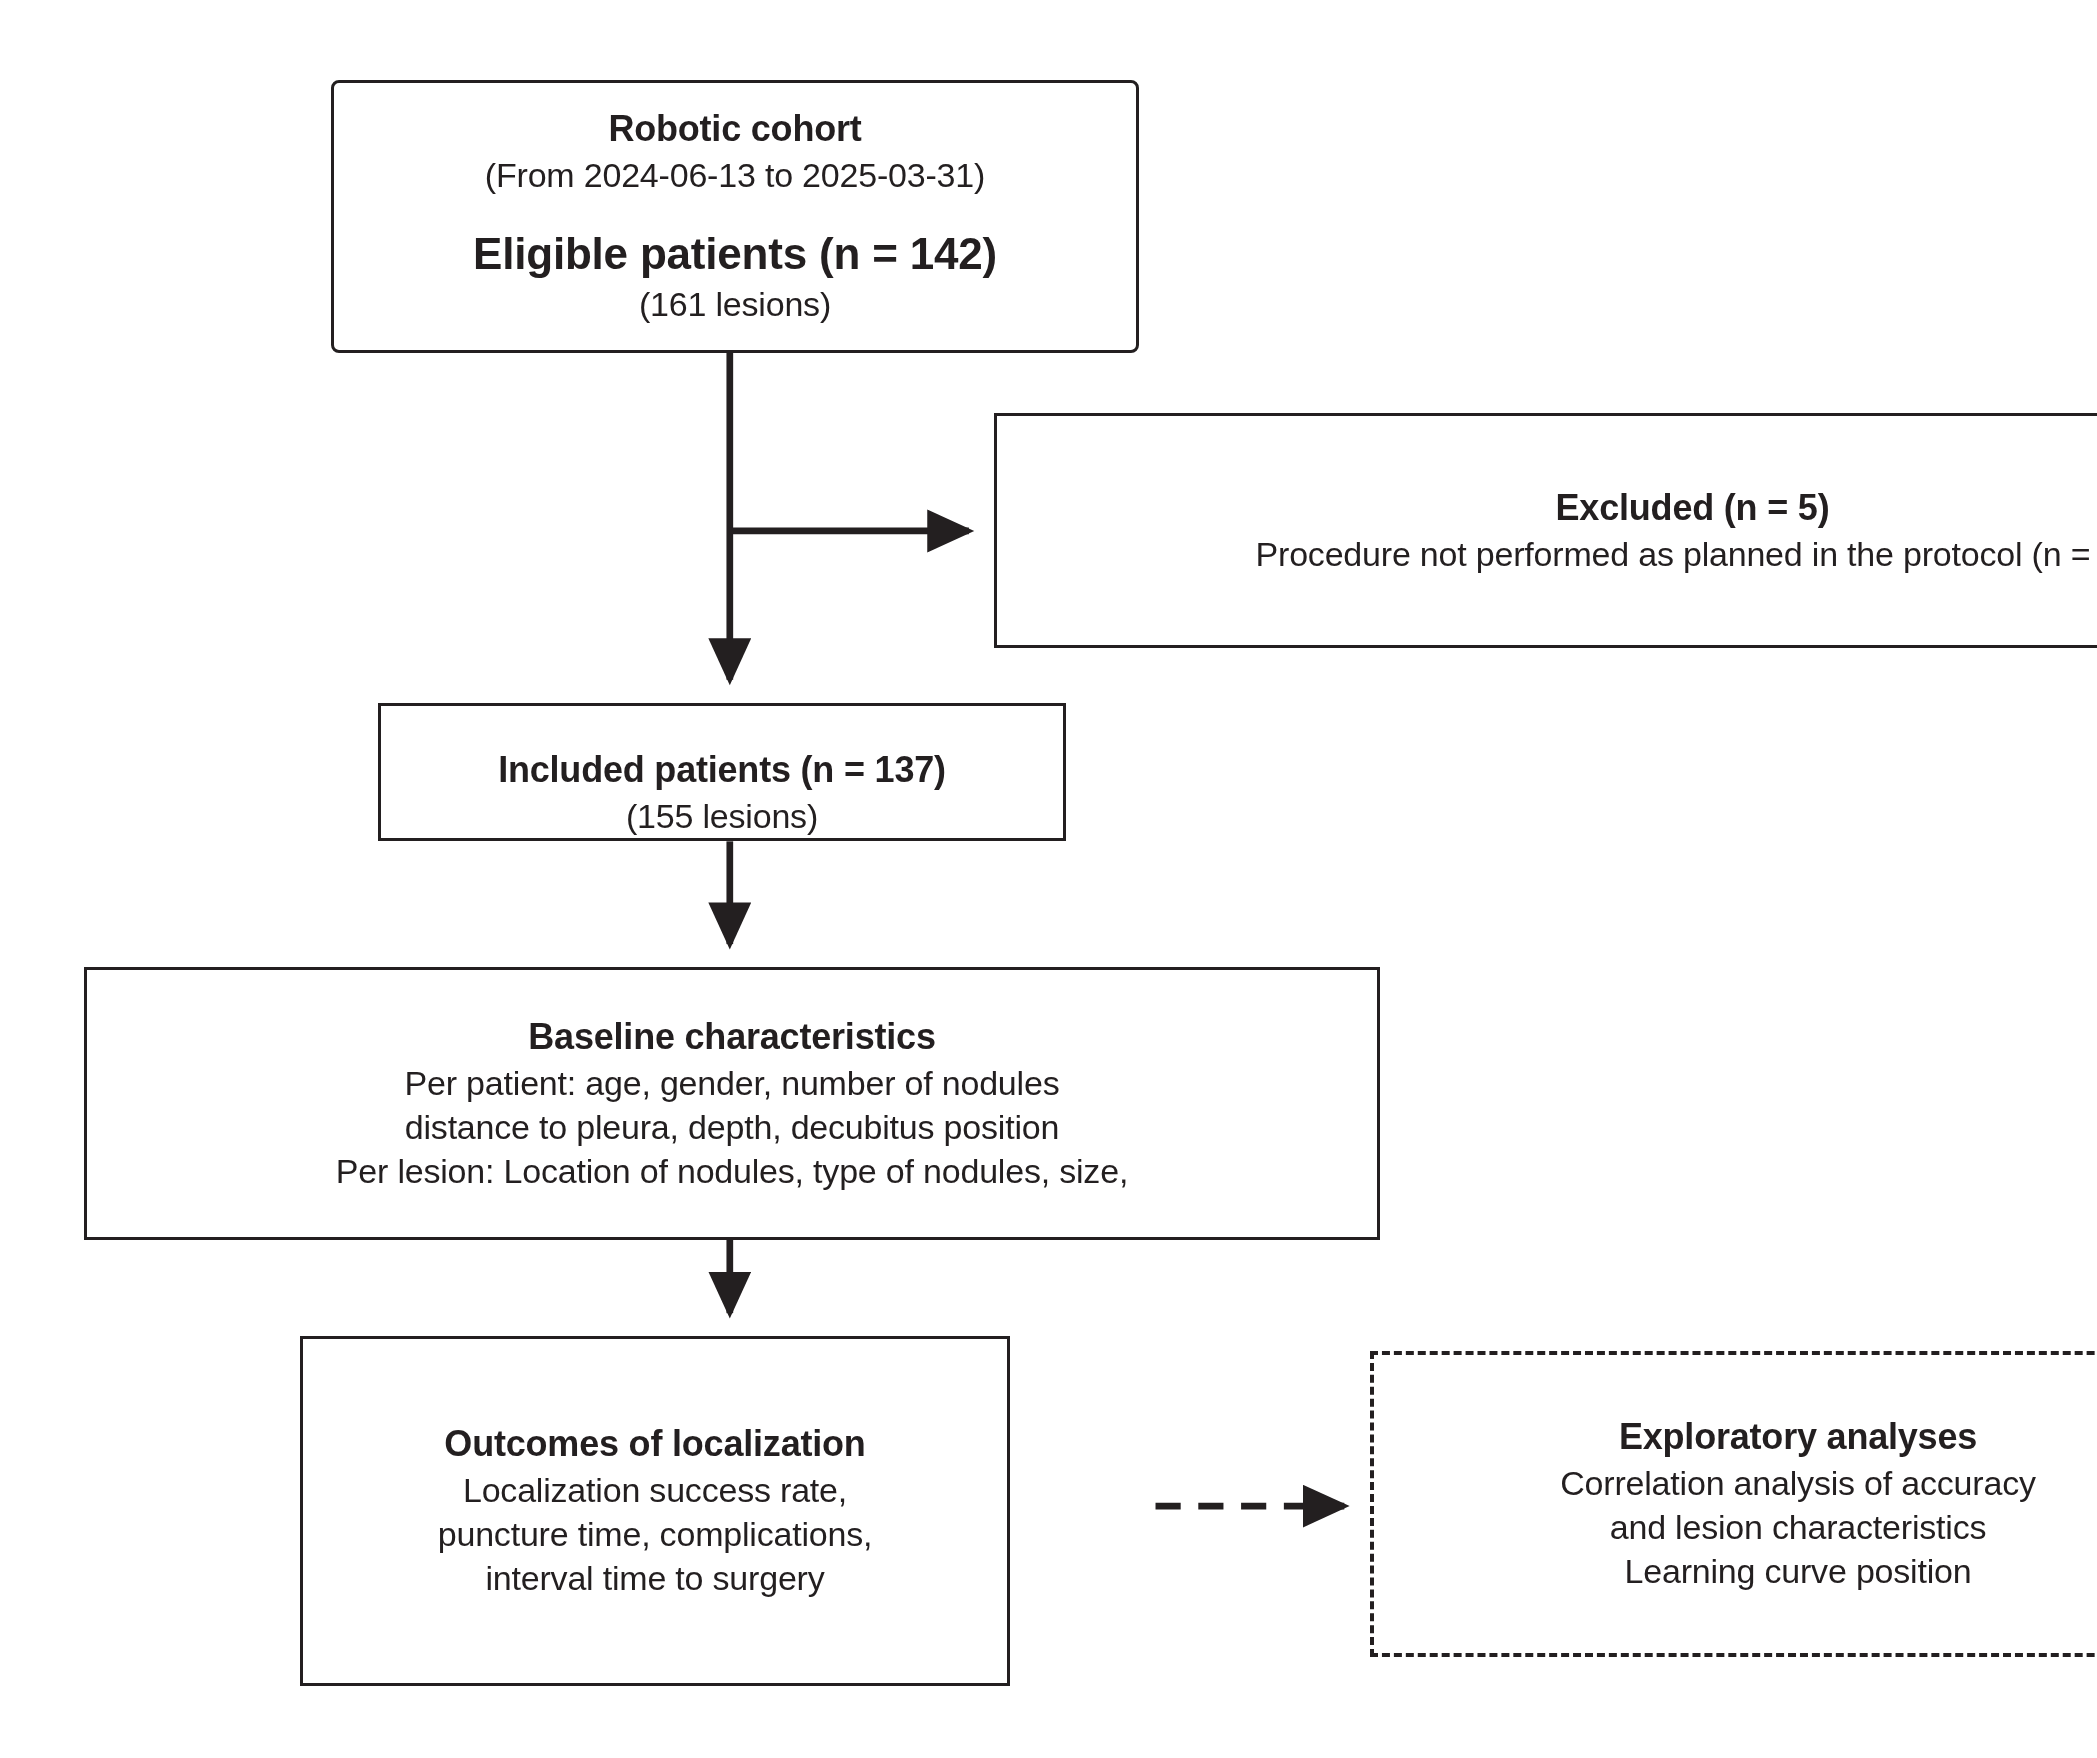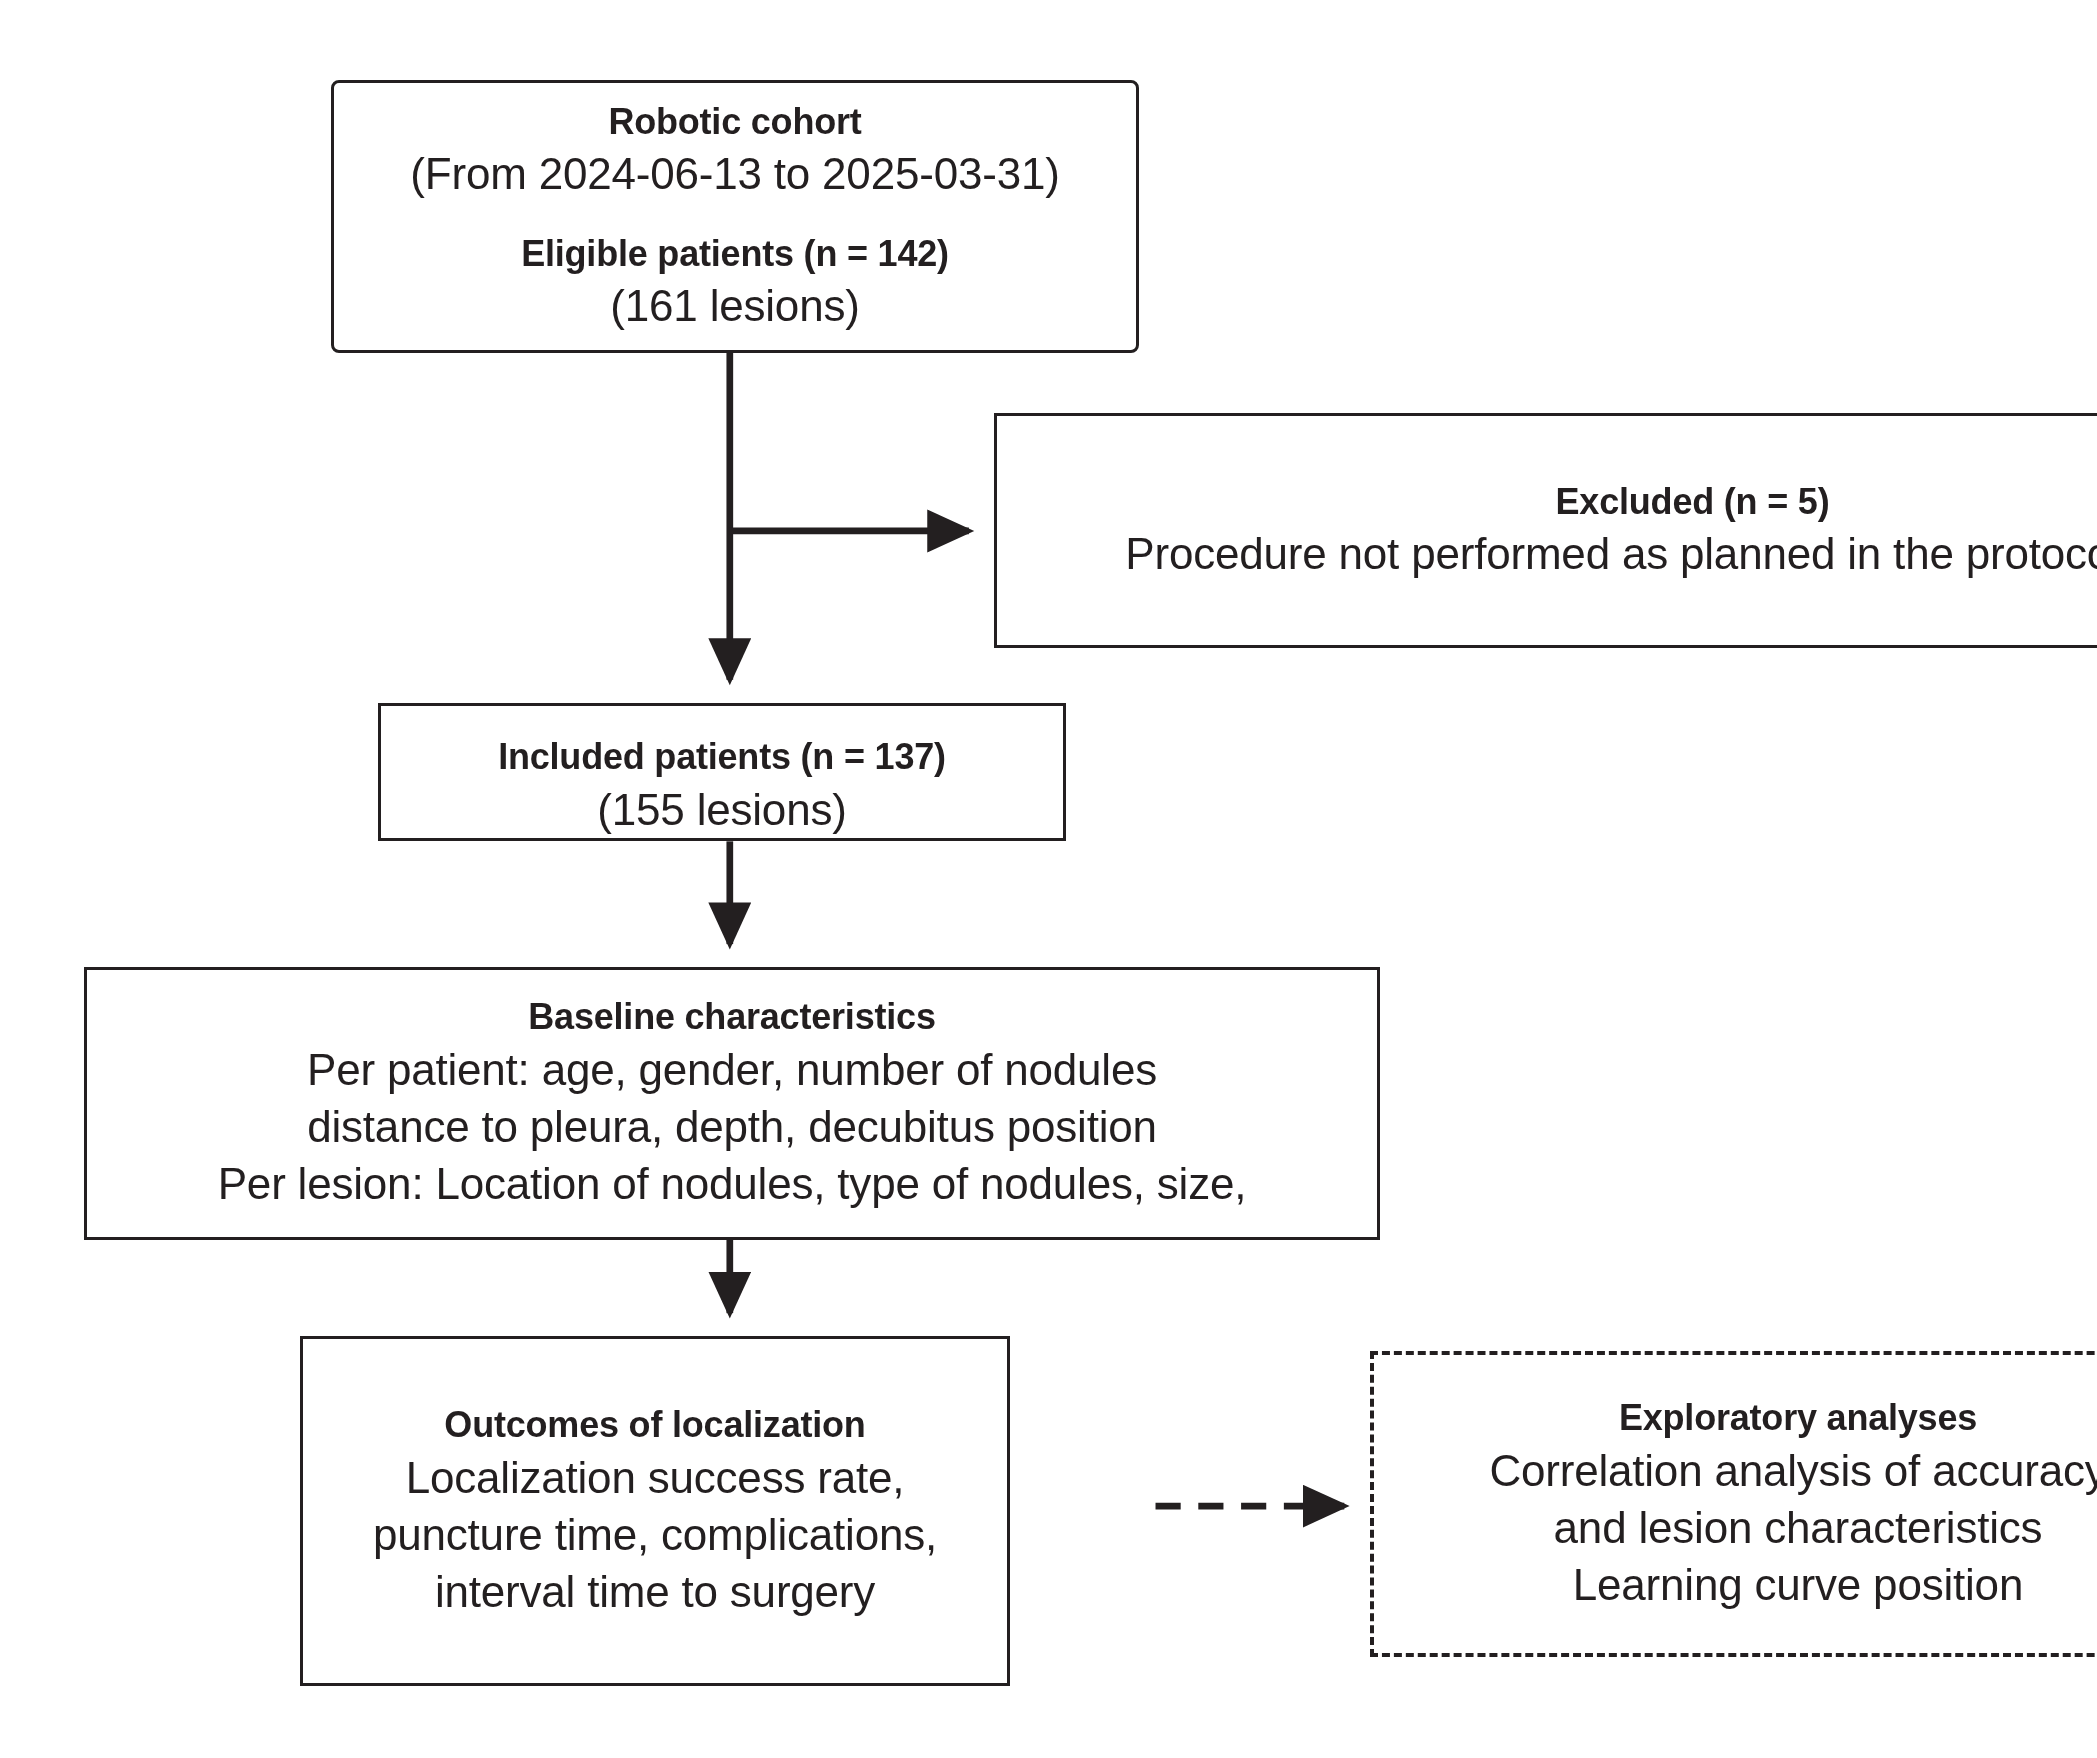--- a/index.html
+++ b/index.html
@@ -34,26 +34,26 @@
     border-style: dashed;
     border-width: 4.6px;
   }
   .ttl {
     font-weight: bold;
     font-size: 36px;
     letter-spacing: -0.2px;
   }
   .sub {
     font-weight: normal;
-    font-size: 44px;
+    font-size: 34px;
     letter-spacing: -0.2px;
   }
   .sub.b {
     font-weight: bold;
-    font-size: 36px;
+    font-size: 44px;
     margin-top: 28px;
   }
 
   
   #box-robotic   { left: 331px;  top: 80px;  width: 808px; height: 273px; border-radius: 8px; }
   #box-excluded  { left: 994px; top: 413px;  width: 1397px; height: 235px; }
   #box-included  { left: 378px;  top: 703px; width: 688px; height: 138px; justify-content: flex-end; }
   #box-baseline  { left: 84px;  top: 967px; width: 1296px; height: 273px; }
   #box-outcomes  { left: 300px;  top: 1336px; width: 710px; height: 350px; }
   #box-explor    { left: 1370px; top: 1351px; width: 856px; height: 306px; }

